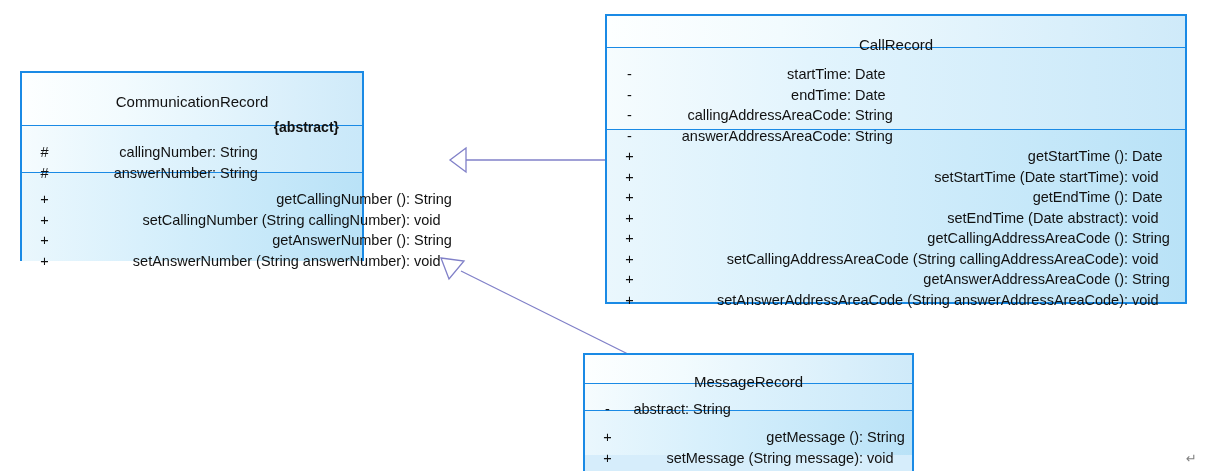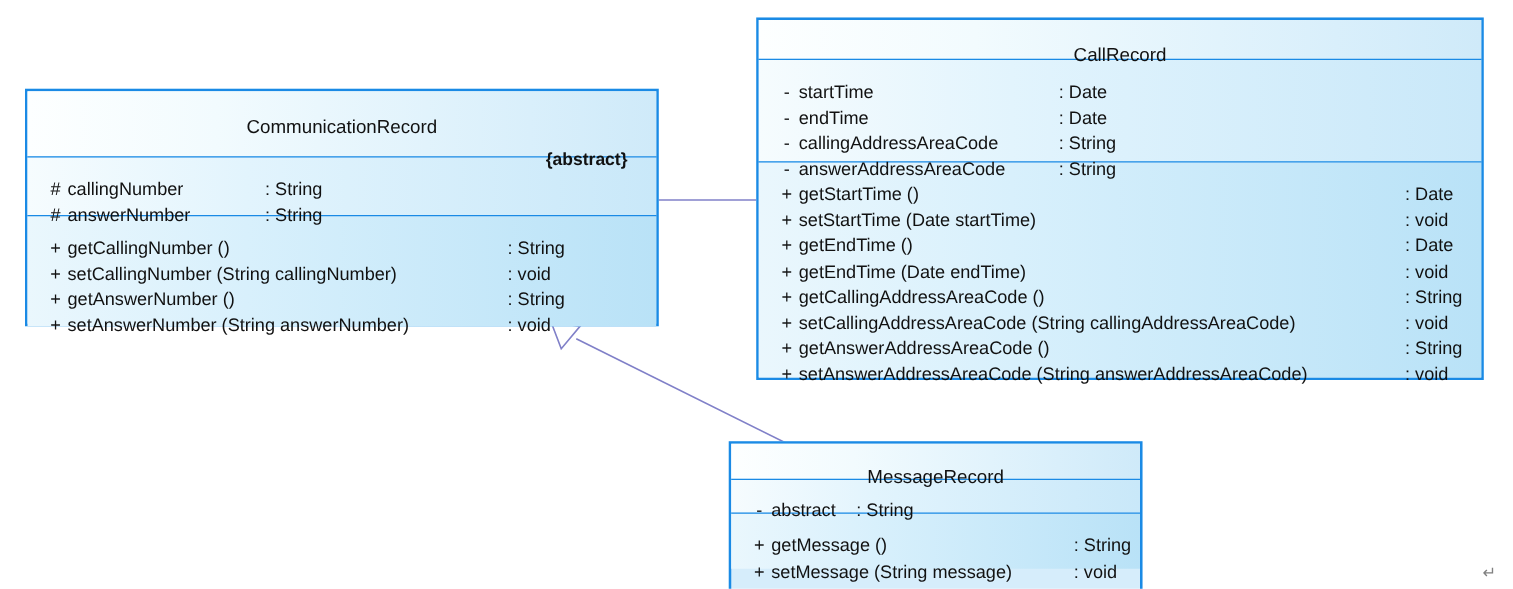--- a/index.html
+++ b/index.html
@@ -84,20 +84,21 @@
   }
   .member-row .vis {
     display: inline-block;
     width: 19px;
     text-align: center;
     flex: 0 0 19px;
     color: #111111;
   }
   .member-row .sig {
     flex: 0 0 auto;
+    text-align: right;
   }
   .member-row .type {
     flex: 0 0 auto;
     text-align: left;
   }
   .compartment.attrs .member-list,
   .compartment.ops .member-list {
     padding: 3px 0 4px 0;
   }
 
@@ -120,21 +121,21 @@
       <path d="M 605 160 L 466 160" stroke="#8080c8" stroke-width="1.3" fill="none"></path>
       <path d="M 466 148 L 450 160 L 466 172 Z" stroke="#8080c8" stroke-width="1.3" fill="#ffffff"></path>
     </g>
 
     <g>
       <path d="M 640 360 L 461 271" stroke="#8080c8" stroke-width="1.3" fill="none"></path>
       <path d="M 441 258 L 464 261 L 449 279 Z" stroke="#8080c8" stroke-width="1.3" fill="#ffffff"></path>
     </g>
   </svg>
 
-  <div class="uml-class" id="cls-communication-record" style="left:20px; top:71px; width:507px; height:190px;">
+  <div class="uml-class" id="cls-communication-record" style="left:20px; top:71px; width:344px; height:190px;">
     <div class="compartment header" style="height:52px;">
       <div class="class-title">CommunicationRecord</div>
       <div class="class-stereotype">{abstract}</div>
     </div>
     <div class="compartment attrs" style="height:47px;">
       <div class="member-list">
         <div class="member-row">
           <span class="vis">#</span>
           <span class="sig" style="min-width:158px;">callingNumber</span>
           <span class="type">: String</span>
@@ -212,21 +213,21 @@
           <span class="sig" style="min-width:485px;">setStartTime (Date startTime)</span>
           <span class="type">: void</span>
         </div>
         <div class="member-row">
           <span class="vis">+</span>
           <span class="sig" style="min-width:485px;">getEndTime ()</span>
           <span class="type">: Date</span>
         </div>
         <div class="member-row">
           <span class="vis">+</span>
-          <span class="sig" style="min-width:485px;">getEndTime (Date endTime)</span>
+          <span class="sig" style="min-width:485px;">setEndTime (Date abstract)</span>
           <span class="type">: void</span>
         </div>
         <div class="member-row">
           <span class="vis">+</span>
           <span class="sig" style="min-width:485px;">getCallingAddressAreaCode ()</span>
           <span class="type">: String</span>
         </div>
         <div class="member-row">
           <span class="vis">+</span>
           <span class="sig" style="min-width:485px;">setCallingAddressAreaCode (String callingAddressAreaCode)</span>

